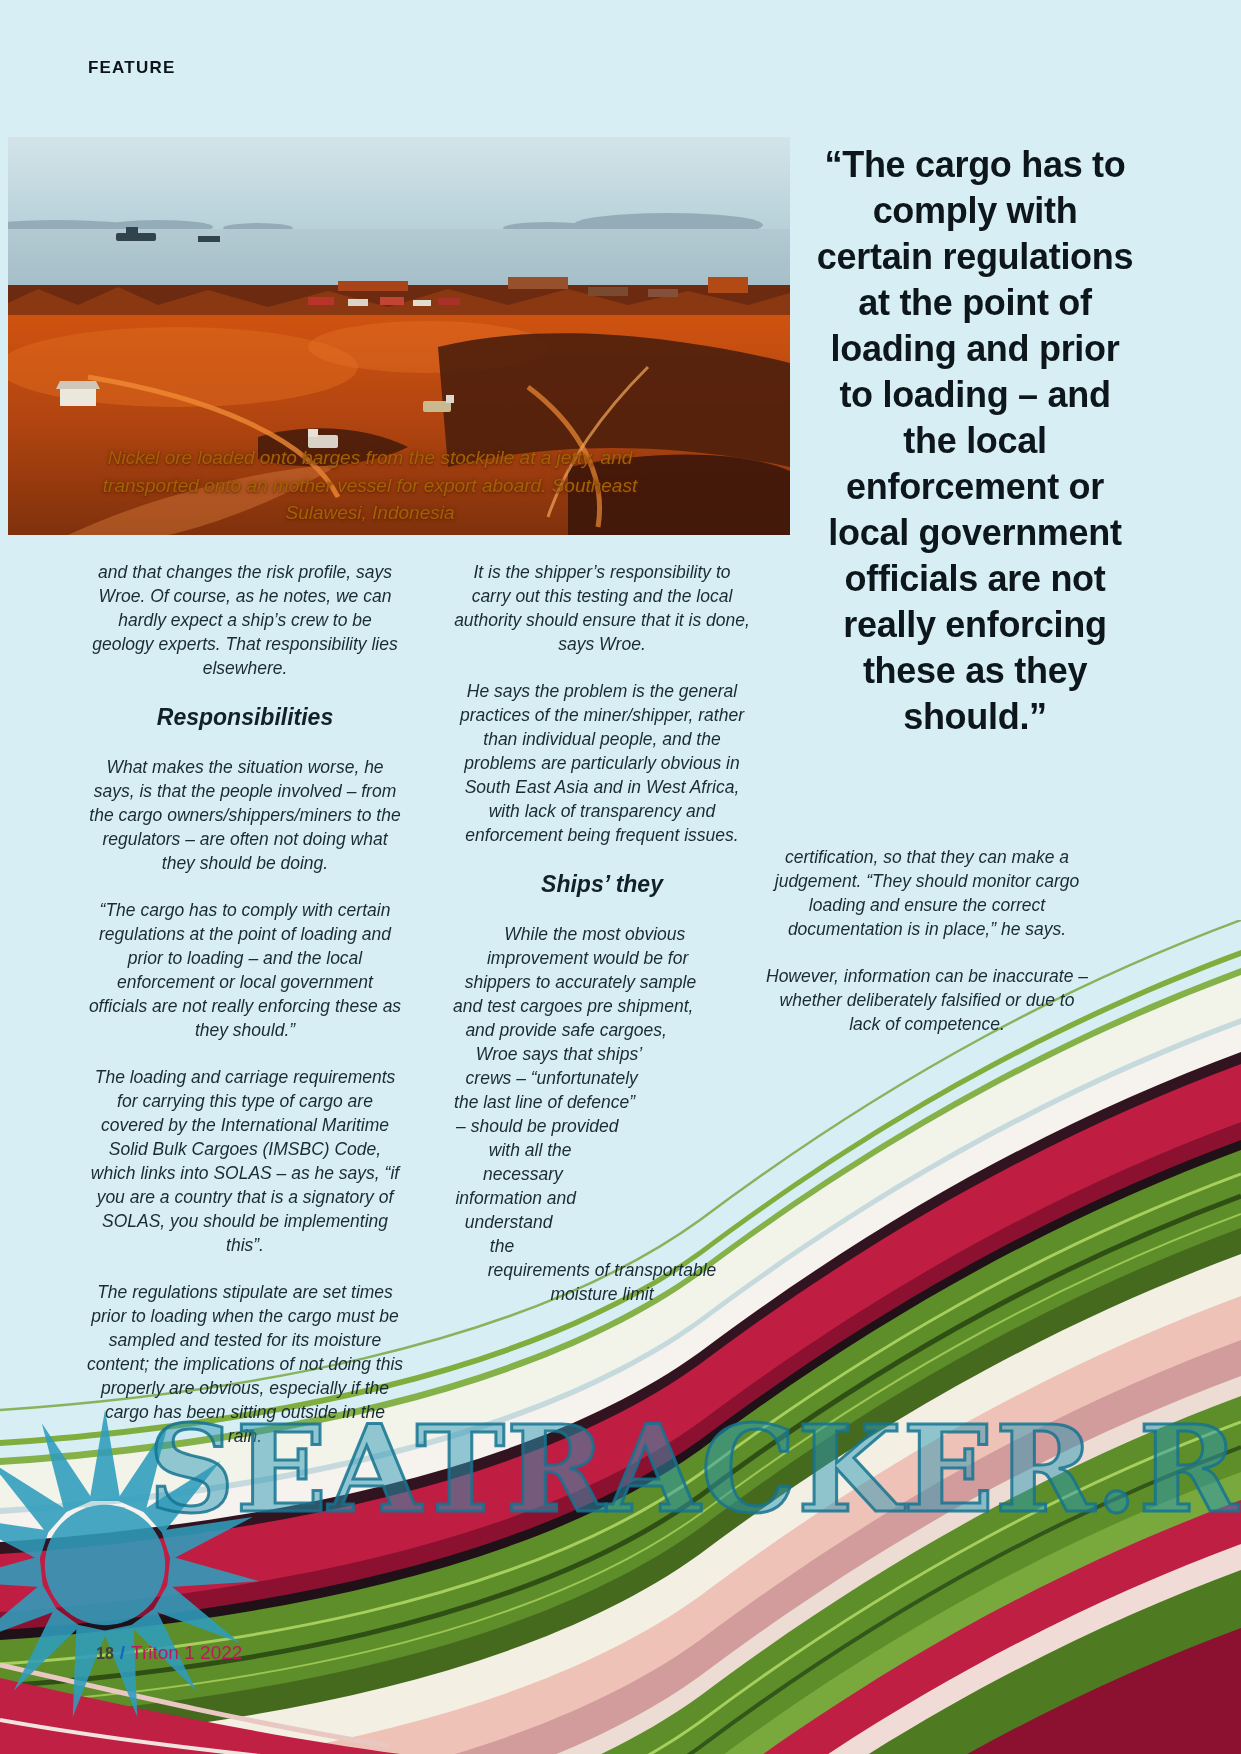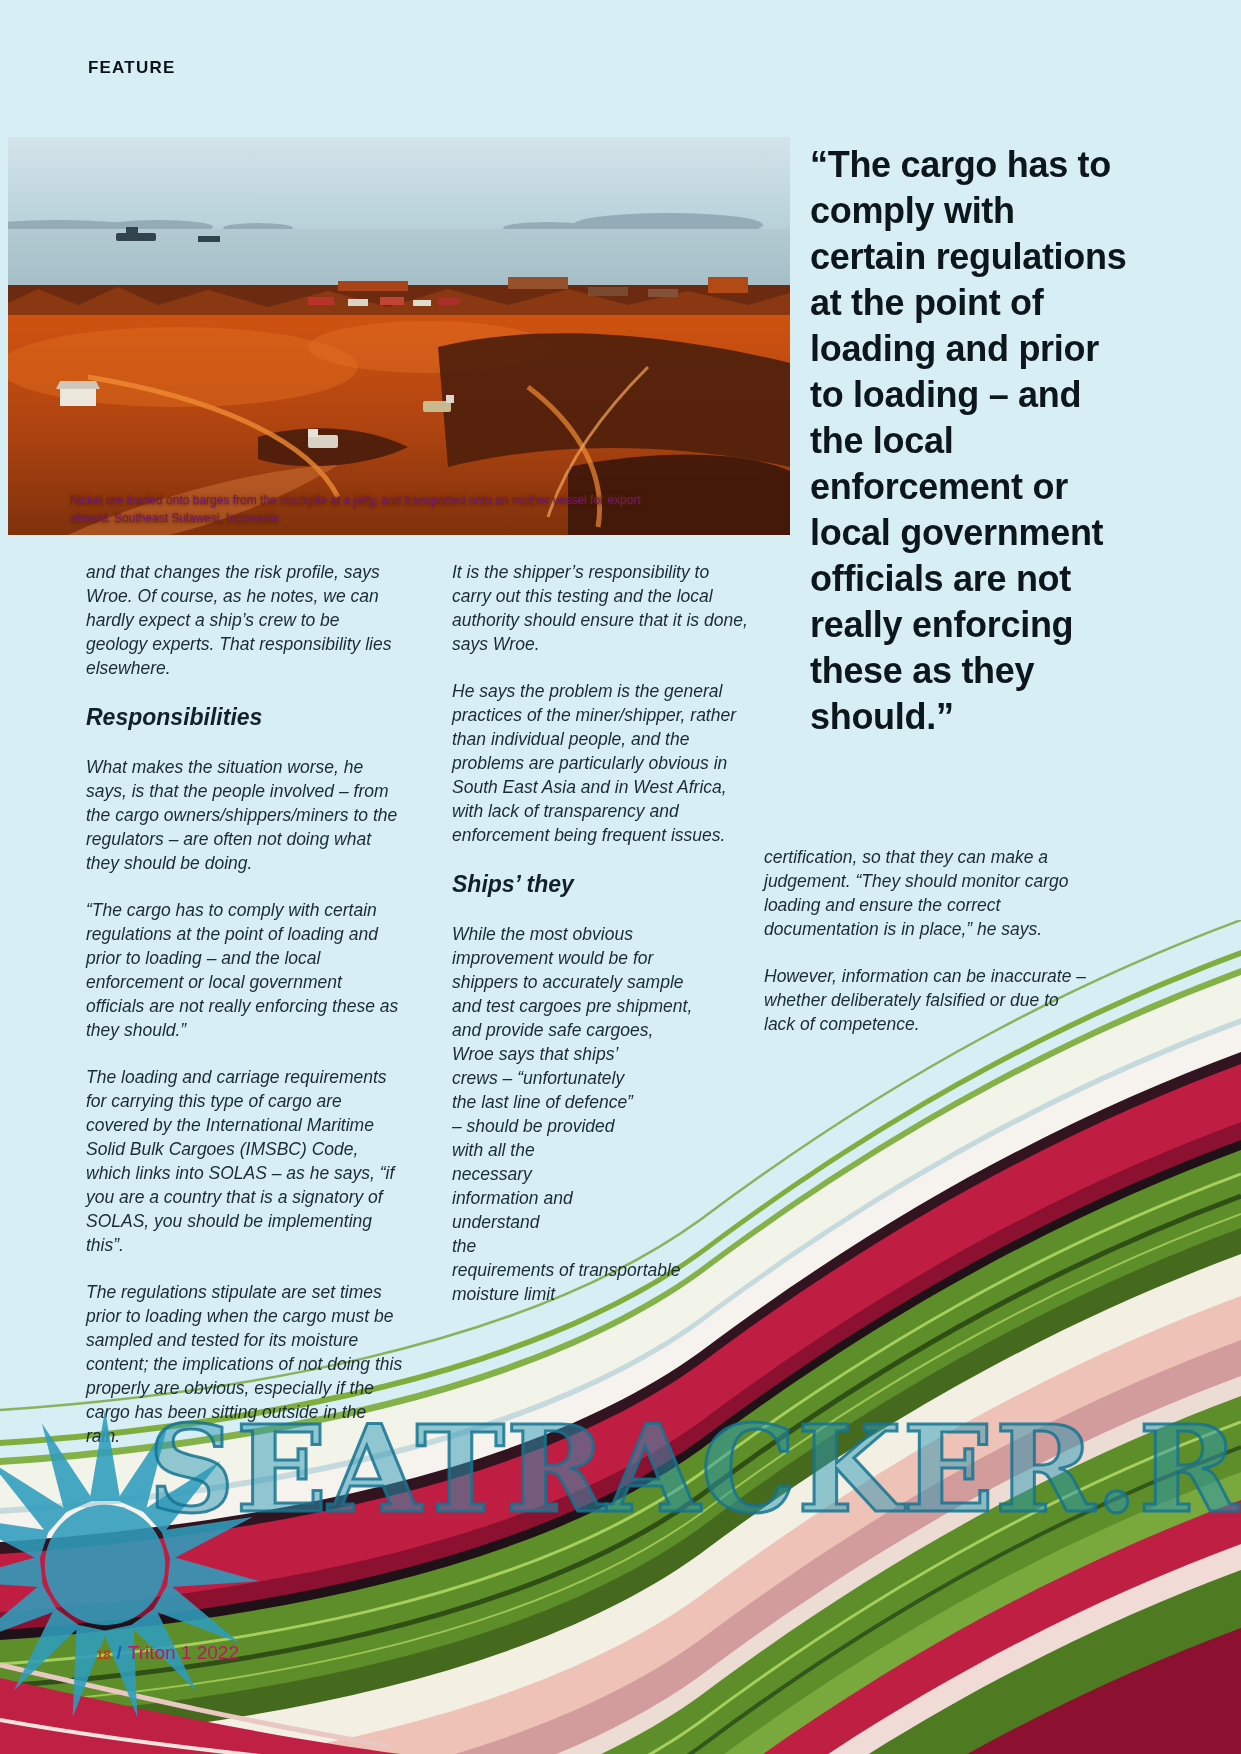--- a/index.html
+++ b/index.html
@@ -3,33 +3,34 @@
 <meta charset="utf-8">
 <style>
   html,body{margin:0;padding:0;}
   .page{
     position:relative;
     width:1241px;height:1754px;
     background:#d7eef5;
     overflow:hidden;
     font-family:"Liberation Sans", sans-serif;
     color:#1b2b33;
+    text-align:center;
   }
   .feature-label{
     position:absolute;left:88px;top:58px;
     font-size:17px;font-weight:600;letter-spacing:1.2px;color:#0c1418;
   }
   figure.photo{
     position:absolute;left:8px;top:137px;width:782px;height:398px;
     margin:0;overflow:hidden;z-index:1;
   }
   figure.photo svg{display:block;width:100%;height:100%;}
   .caption{
     position:absolute;left:62px;bottom:8px;width:600px;
-    font-size:12px;line-height:1.45;color:#701a75;
+    font-style:italic;font-size:19px;line-height:1.45;color:#a16207;
     text-shadow:0 0 4px rgba(110,40,0,.75), 0 1px 2px rgba(80,25,0,.6);
   }
   .pullquote{
     position:absolute;left:810px;top:142px;width:330px;
     font-size:36px;line-height:46px;font-weight:700;color:#0d161b;
     letter-spacing:-0.3px;z-index:2;
   }
   .col{position:absolute;z-index:2;font-size:17.5px;line-height:24px;font-style:italic;}
   .col p{margin:0 0 23px 0;}
   .col h2{font-size:23px;line-height:28px;margin:14px 0 24px 0;color:#122028;}
@@ -45,21 +46,21 @@
   .sun{position:absolute;left:-60px;top:1400px;width:330px;height:330px;z-index:3;opacity:.88;}
   .sun svg{display:block;width:100%;height:100%;}
   .watermark{
     position:absolute;left:148px;top:1400px;z-index:4;
     font-family:"DejaVu Serif", serif;font-weight:700;font-size:120px;line-height:1.15;
     white-space:nowrap;letter-spacing:1px;
     color:rgba(44,152,182,.5);
     -webkit-text-stroke:3px rgba(21,115,145,.85);
   }
   .footer{position:absolute;left:96px;top:1642px;z-index:5;font-size:19px;}
-  .footer .pn{color:#c2410c;font-weight:700;font-size:13px;}
+  .footer .pn{color:#404040;font-weight:700;font-size:16px;}
   .footer .sep{color:#1565c0;font-weight:700;margin:0 6px;}
   .footer .issue{color:#be185d;}
 </style>
 </head>
 <body>
 
 <div class="page">
 
   <div class="feature-label">FEATURE</div>
 

